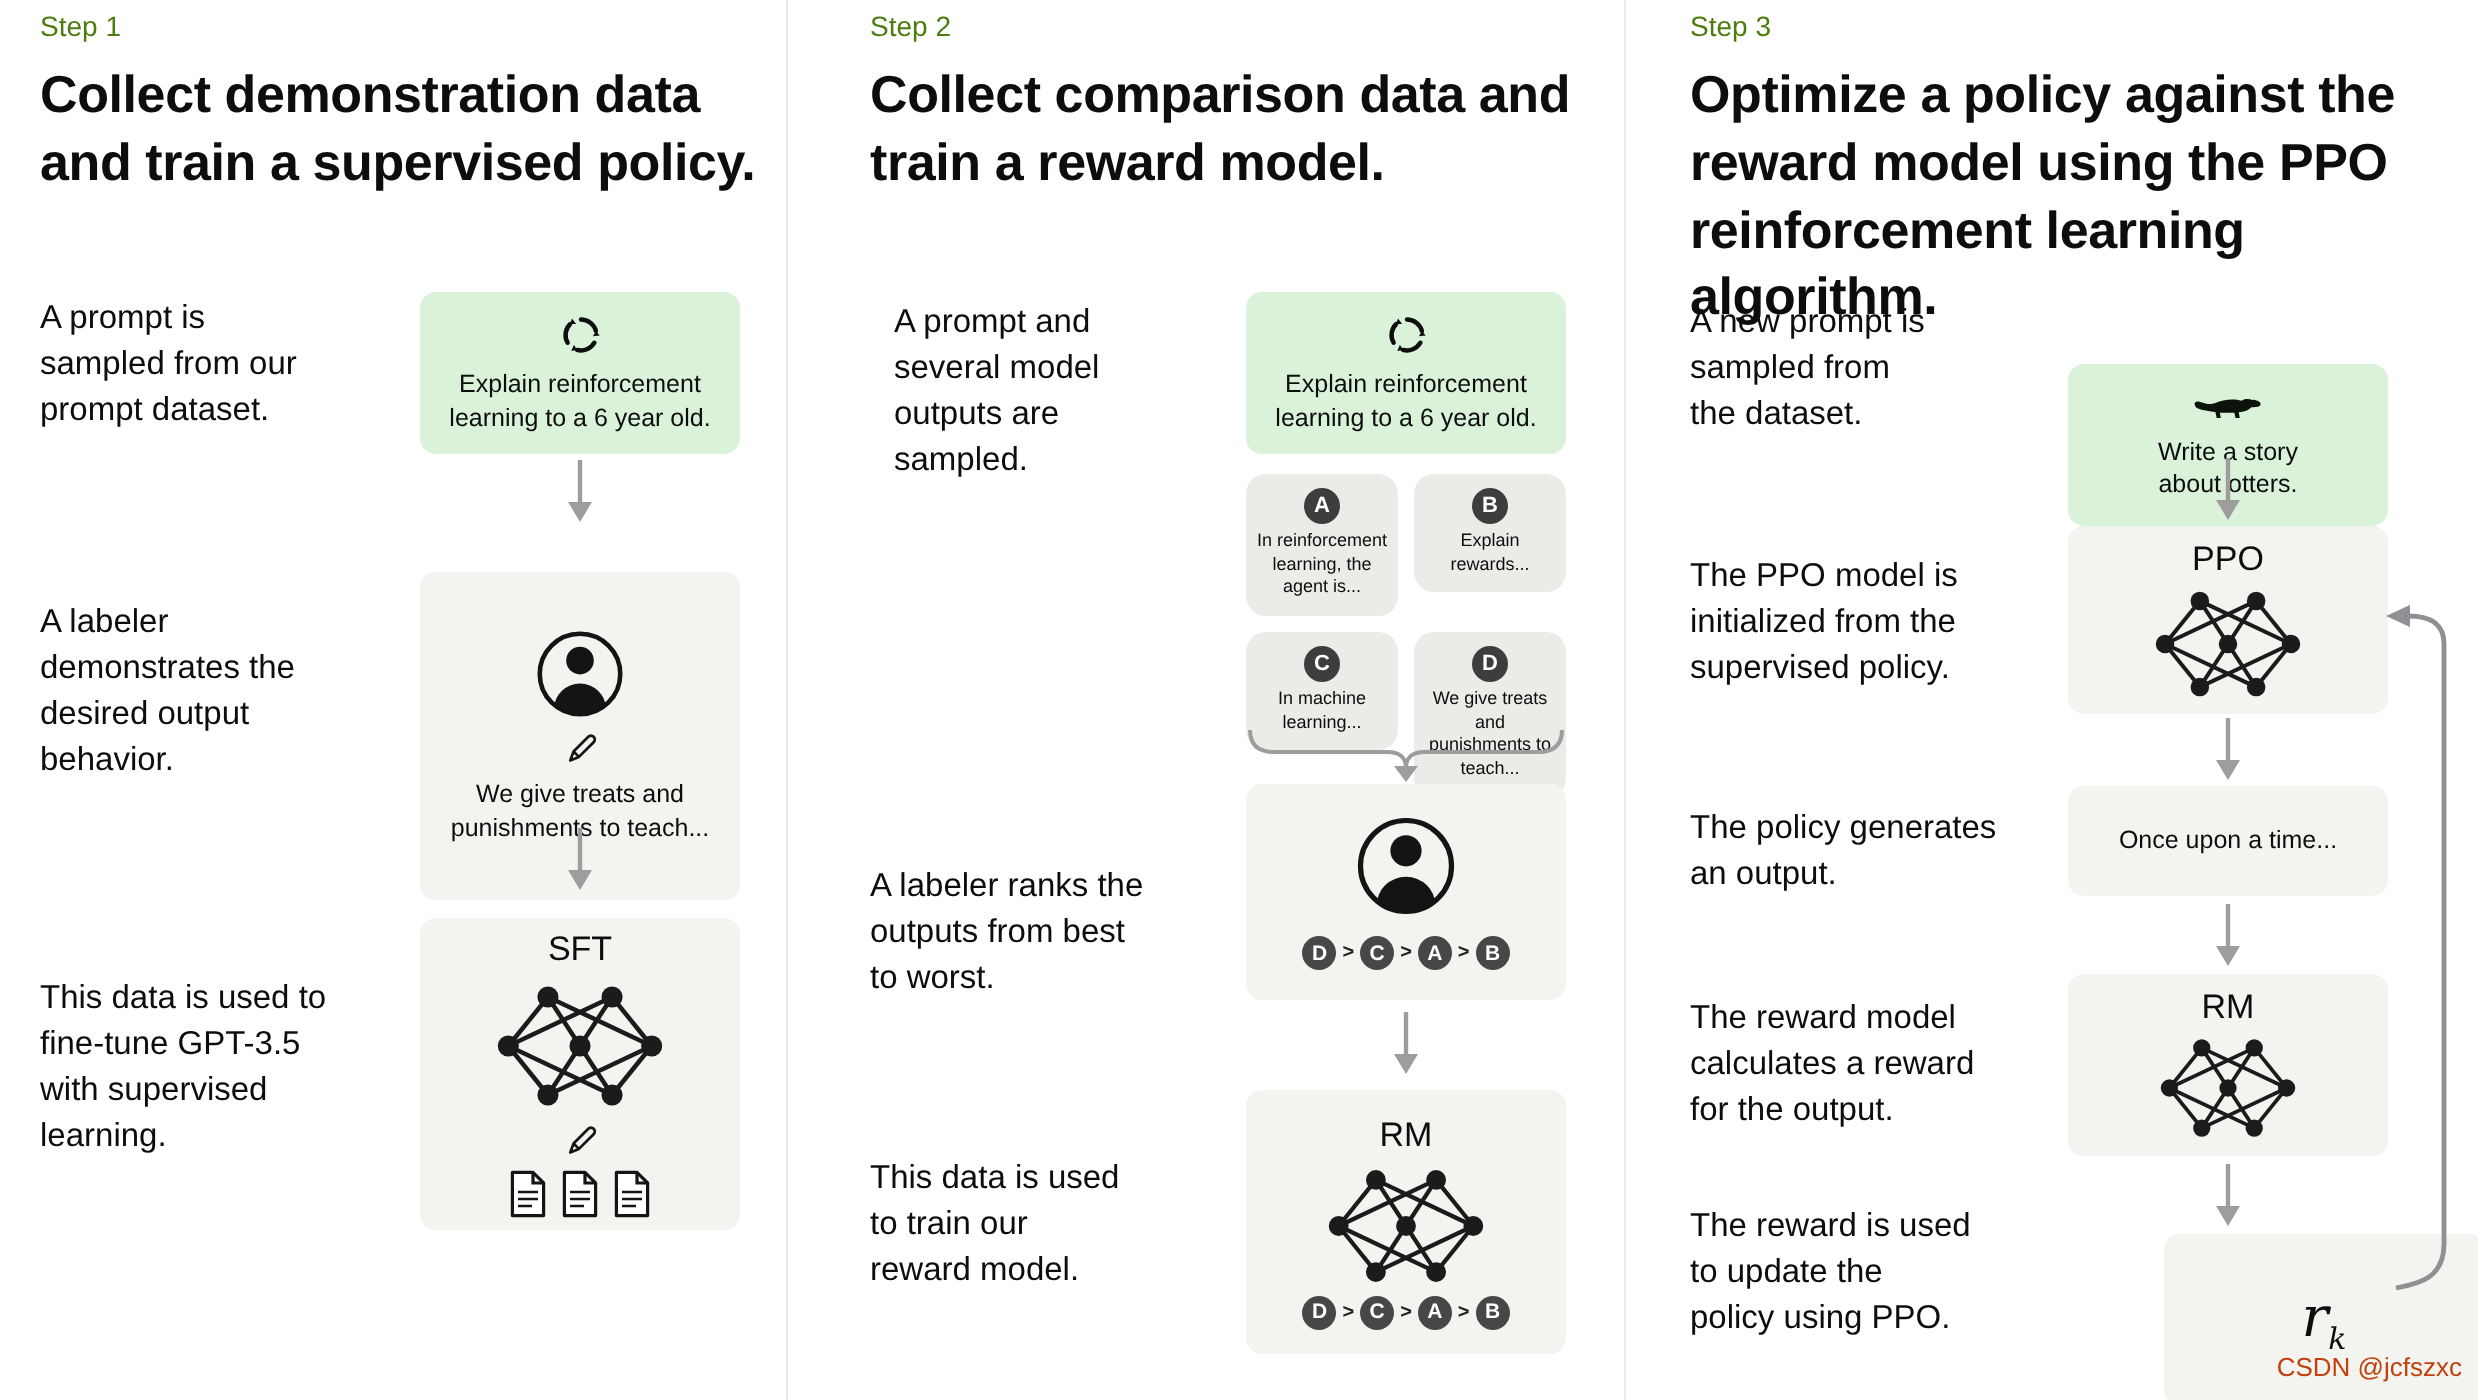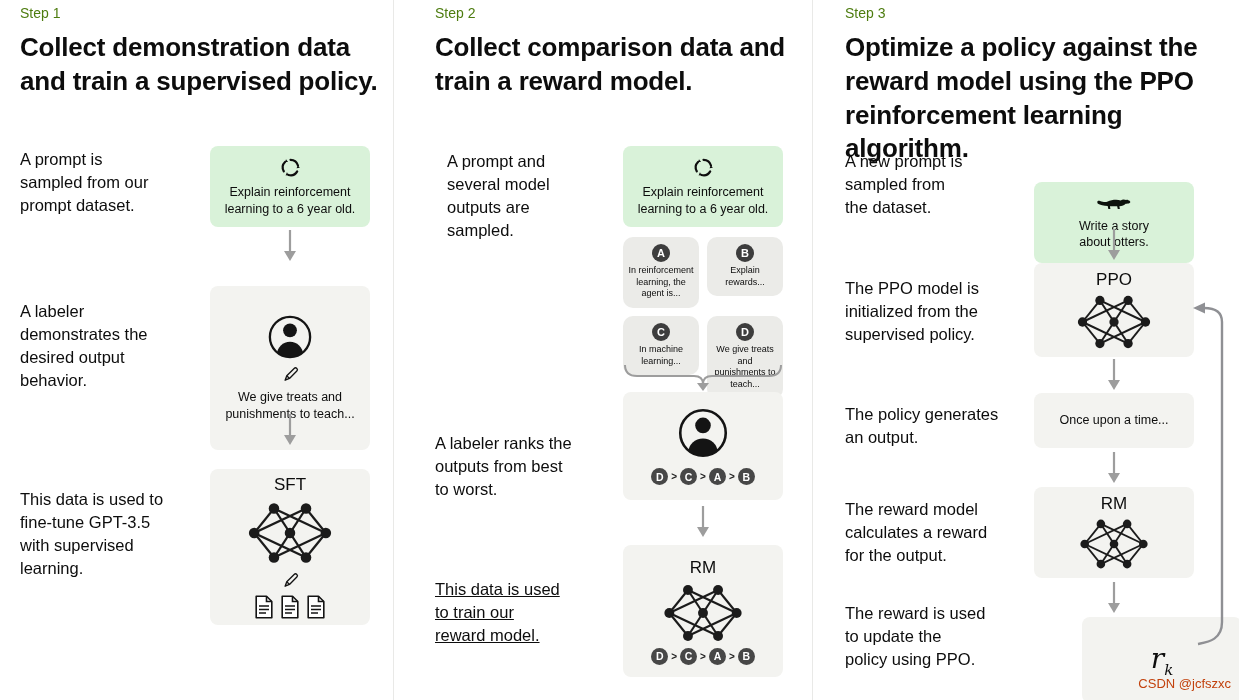--- a/index.html
+++ b/index.html
@@ -28,23 +28,23 @@
   .rank-sep{font-size:10px;font-weight:bold;color:#222;}
   .divider{width:1px;top:0;height:700px;background:#e9e9e7;}
   .watermark{font-size:13px;color:#c2410c;}
   .rk{font-family:"DejaVu Serif",serif;font-style:italic;font-size:28px;}
   .rk sub{font-size:15px;}
   
   .s1-label{left:20px;top:5px;}   .s1-title{left:20px;top:31px;}
   .s1-cap1{left:20px;top:148px;}  .s1-cap2{left:20px;top:300px;} .s1-cap3{left:20px;top:488px;}
   .s1-green{left:210px;top:146px;height:81px;}
   .s1-arrow1{left:283px;top:230px;} .s1-labeler{left:210px;top:266px;height:164px;margin-top:20px;}
-  .s1-arrow2{left:283px;top:414px;} .s1-sft{left:210px;top:469px;height:156px;}
+  .s1-arrow2{left:283px;top:414px;} .s1-sft{left:210px;top:459px;height:156px;}
   .s2-label{left:435px;top:5px;}  .s2-title{left:435px;top:31px;}
-  .s2-cap1{left:435px;top:150px;margin-left:12px;} .s2-cap2{left:435px;top:413px;margin-top:19px;} .s2-cap3{left:435px;top:578px;text-decoration:underline;}
+  .s2-cap1{left:435px;top:150px;margin-left:12px;} .s2-cap2{left:435px;top:413px;margin-top:19px;} .s2-cap3{left:435px;top:578px;}
   .s2-green{left:623px;top:146px;height:81px;}
   .s2-outputs{left:623px;top:237px;width:160px;}
   .s2-bracket{left:623px;top:364px;}
   .s2-labeler{left:623px;top:392px;height:108px;gap:9px;}
   .s2-arrow1{left:696px;top:506px;}
   .s2-rm{left:623px;top:545px;height:132px;gap:4px;}
   .s3-label{left:845px;top:5px;}  .s3-title{left:845px;top:31px;}
   .s3-cap1{left:845px;top:150px;} .s3-cap2{left:845px;top:277px;} .s3-cap3{left:845px;top:403px;}
   .s3-cap4{left:845px;top:498px;} .s3-cap5{left:845px;top:602px;}
   .s3-green{left:1034px;top:146px;height:81px;margin-top:36px;}

